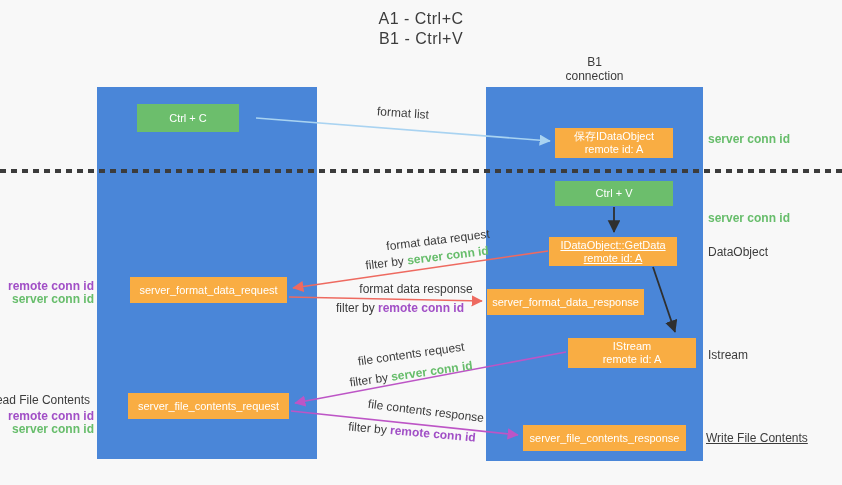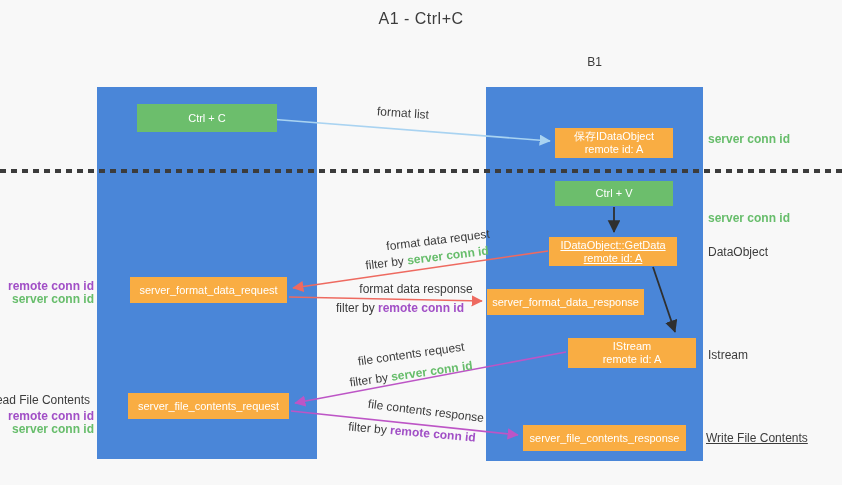--- a/index.html
+++ b/index.html
@@ -24,21 +24,21 @@
   .rect-b1 { left:486px; top:87px; width:217px; height:374px; }
 
   .dotted-line { position:absolute; left:0; top:169px; width:842px; height:4px;
     background:repeating-linear-gradient(to right, var(--text-dark,#2d2d2d) 0 6px, transparent 6px 11px); }
 
   .node { position:absolute; display:flex; flex-direction:column; align-items:center; justify-content:center;
           color:#fff; font-size:11px; line-height:13px; text-align:center; }
   .node.green  { background:var(--box-green,#6cbe6c); }
   .node.orange { background:var(--box-orange,#f9ad43); }
 
-  .n-ctrl-c   { left:137px; top:104px; width:140px; height:28px; }
+  .n-ctrl-c   { left:137px; top:104px; width:102px; height:28px; }
   .n-save     { left:555px; top:128px; width:118px; height:30px; }
   .n-ctrl-v   { left:555px; top:181px; width:118px; height:25px; }
   .n-getdata  { left:549px; top:237px; width:128px; height:29px;text-decoration:underline; }
   .n-fmt-resp { left:487px; top:289px; width:157px; height:26px; }
   .n-istream  { left:568px; top:338px; width:128px; height:30px; }
   .n-fmt-req  { left:130px; top:277px; width:157px; height:26px; }
   .n-file-req { left:128px; top:393px; width:161px; height:26px; }
   .n-file-resp{ left:523px; top:425px; width:163px; height:26px; }
 
   .edge-label { position:absolute; font-size:12px; white-space:nowrap; color:var(--text-dark);
@@ -78,24 +78,26 @@
   .mk-magenta { fill:var(--arrow-magenta,#bd55c6); }
   .mk-black   { fill:var(--arrow-black,#2f2f2f); }
 </style>
 </head>
 <body>
 
 <div class="canvas">
 
   <div class="title">
     <div>A1 - Ctrl+C</div>
+    <div>B1 - Ctrl+V</div>
   </div>
 
   <div class="ll-header b1">
     <div>B1</div>
+    <div>connection</div>
   </div>
 
   <div class="lifeline-rect rect-a1"></div>
   <div class="lifeline-rect rect-b1"></div>
 
   <div class="dotted-line"></div>
 
   <svg class="overlay" viewBox="0 0 842 485">
     <defs>
       <marker id="arrBlue" markerWidth="8" markerHeight="8" refX="6.5" refY="3.5" orient="auto">

